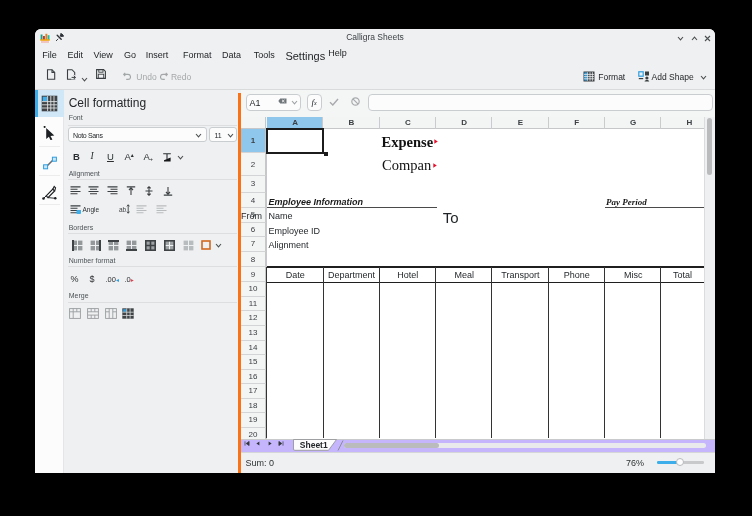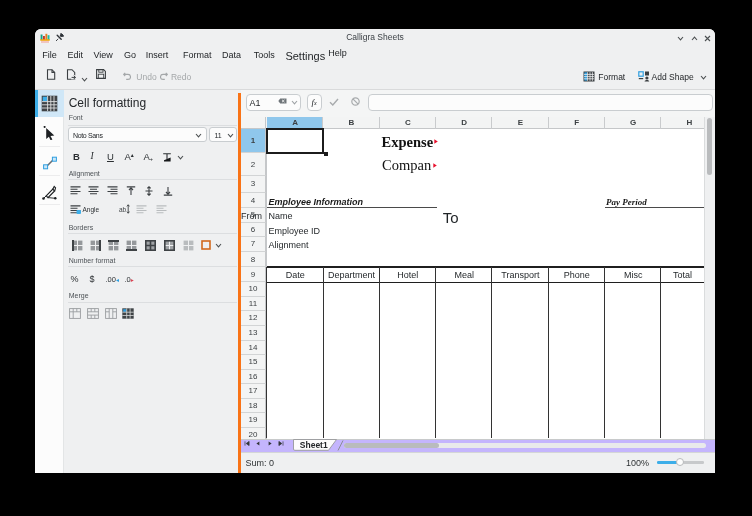--- a/index.html
+++ b/index.html
@@ -427,17 +427,17 @@
 </svg>
 <div class="abs" style="left:58.8px;top:0;font-size:8.5px;font-weight:bold;color:#232629">Sheet1</div>
 <svg class="abs" style="left:96.0px;top:0" width="7" height="11" viewBox="0 0 7 11">
         <line x1="1" y1="10.5" x2="6" y2="0.5" stroke="#85898b" stroke-width="0.9"></line>
       </svg>
 <div class="abs" style="left:103.0px;top:3px;width:362.0px;height:5.5px;background:#e9eaeb;border-radius:2.75px"></div>
 <div class="abs" style="left:103.0px;top:3px;width:95.0px;height:5.5px;background:#b9bbbd;border-radius:2.75px"></div>
 </div>
 <div class="abs" style="left:206.0px;top:423.0px;width:474.0px;height:20.5px;background:#eff0f1;border-top:1px solid #d4d6d7">
 <div class="abs" style="left:4.5px;top:5px;font-size:9px;color:#2e3234">Sum: 0</div>
-<div class="abs" style="left:385.0px;top:5px;font-size:9px;color:#2e3234">100%</div>
+<div class="abs" style="left:385.0px;top:5px;font-size:9px;color:#2e3234">76%</div>
 <div class="abs" style="left:415.5px;top:8px;width:23.5px;height:2.5px;background:#3daee9;border-radius:1.25px"></div>
 <div class="abs" style="left:439.0px;top:8px;width:24.0px;height:2.5px;background:#c7c9cb;border-radius:1.25px"></div>
 <div class="abs" style="left:435.0px;top:4.5px;width:8px;height:8px;background:#fdfdfd;border:1px solid #b8babc;border-radius:50%"></div>
 </div>
 </div>
 </body></html>

